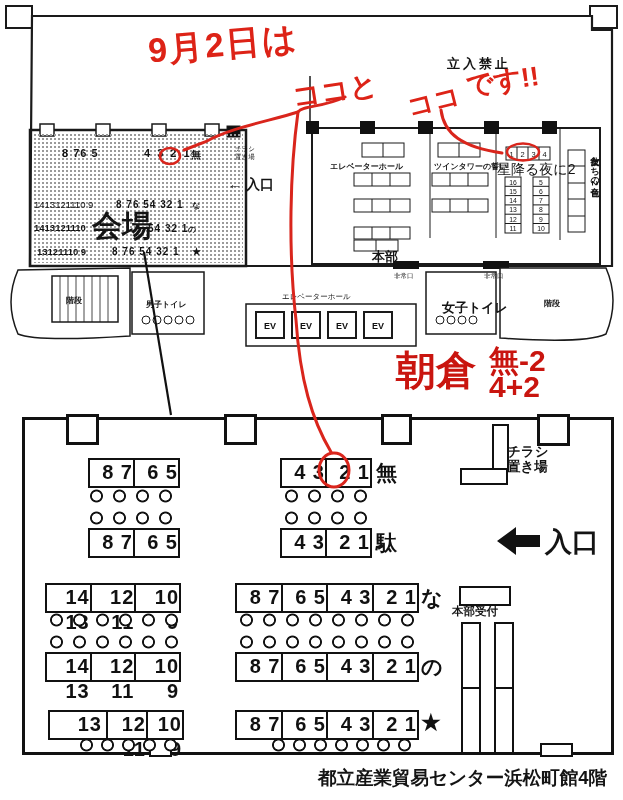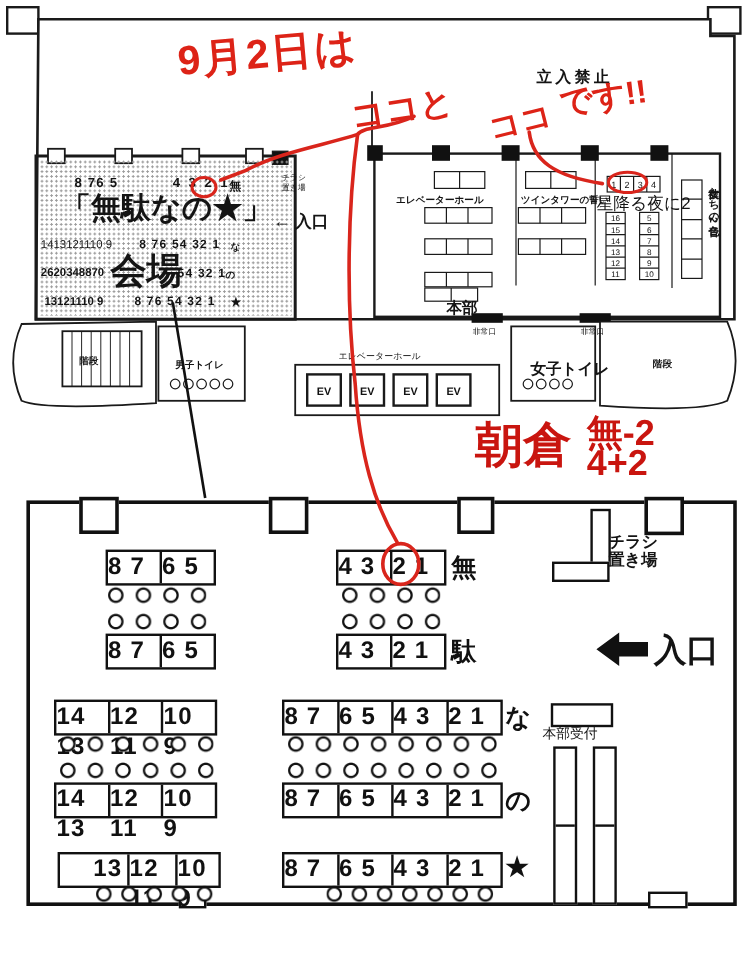--- a/index.html
+++ b/index.html
@@ -9,21 +9,21 @@
   .hand{position:absolute;white-space:nowrap;color:#dd2317;font-weight:700;}
   .legend{position:absolute;white-space:nowrap;color:#c9150f;font-weight:900;}
   .venue-room{position:absolute;left:33px;top:133px;width:210px;height:130px;
       background-image:radial-gradient(#9a9a9a 0.9px, rgba(0,0,0,0) 1px);
       background-size:4px 4px;z-index:2;}
   
   .bmap{position:absolute;left:22px;top:417px;width:586px;height:332px;border:3px solid #111;z-index:4;background:#fff;}
   .pillar{position:absolute;background:#fff;border:3px solid #111;z-index:6;}
   .ntable{position:absolute;display:flex;background:#fff;border:2.5px solid #111;z-index:6;
           font-weight:bold;font-size:20px;}
-  .ntable .cell{flex:1;text-align:left;line-height:25px;border-left:2.5px solid #111;letter-spacing:1px;}
+  .ntable .cell{flex:1;text-align:right;line-height:25px;border-left:2.5px solid #111;letter-spacing:1px;}
   .ntable .cell:first-child{border-left:none;}
   .chairs{position:absolute;height:14px;z-index:6;
       background-image:radial-gradient(circle 6.5px at 6.5px 7px,#fff 4.2px,#111 4.9px,#111 6px,rgba(0,0,0,0) 6.9px);
       background-size:23px 14px;background-repeat:repeat-x;}
   .tag{position:absolute;font-weight:bold;z-index:6;}
   .smallbox{position:absolute;background:#fff;border:2.5px solid #111;z-index:6;}
   .vtable{position:absolute;background:#fff;border:2.5px solid #111;z-index:6;
       background-image:linear-gradient(#111,#111);background-size:100% 2px;background-position:center 50%;background-repeat:no-repeat;}
   svg text{font-family:"Liberation Sans",sans-serif;}
 </style>
@@ -199,27 +199,26 @@
 
   <div class="lbl" style="left:228px;top:176px;font-size:14px;font-weight:900;z-index:10">
     <span>←</span>
     <span>入口</span>
   </div>
 
   <div class="lbl" style="left:62px;top:147px;font-size:11px;font-weight:700;letter-spacing:1px;z-index:12">8 76 5</div>
   <div class="lbl" style="left:144px;top:147px;font-size:11px;font-weight:700;letter-spacing:2px;z-index:12">4 3 2 1</div>
   <div class="lbl" style="left:191px;top:148px;font-size:10px;font-weight:700;z-index:12">無</div>
 
-  <div class="lbl" style="left:33px;top:157px;width:212px;text-align:center;font-size:25px;font-weight:900;z-index:13">「無駄なの★」</div>
 
   <div class="lbl" style="left:34px;top:199px;font-size:9.5px;font-weight:400;z-index:12">1413121110 9</div>
   <div class="lbl" style="left:116px;top:199px;font-size:10px;font-weight:700;letter-spacing:1px;z-index:12">8 76 54 32 1</div>
   <div class="lbl" style="left:192px;top:200px;font-size:8px;font-weight:700;z-index:12">な</div>
 
-  <div class="lbl" style="left:34px;top:222px;font-size:9.5px;font-weight:700;z-index:11">2620348870</div>
+  <div class="lbl" style="left:34px;top:222px;font-size:9.5px;font-weight:700;z-index:11">1413121110</div>
   <div class="lbl" style="left:148px;top:223px;font-size:10px;font-weight:700;letter-spacing:1px;z-index:12">54 32 1</div>
   <div class="lbl" style="left:188px;top:224px;font-size:8px;font-weight:700;z-index:12">の</div>
 
   <div class="lbl" style="left:92px;top:206px;font-size:30px;font-weight:900;z-index:13">会場</div>
 
   <div class="lbl" style="left:37px;top:246px;font-size:9.5px;font-weight:700;z-index:12">13121110 9</div>
   <div class="lbl" style="left:112px;top:246px;font-size:10px;font-weight:700;letter-spacing:1px;z-index:12">8 76 54 32 1</div>
   <div class="lbl" style="left:192px;top:246px;font-size:10px;font-weight:700;z-index:12">★</div>
 
   <div class="lbl" style="left:330px;top:161px;font-size:8px;font-weight:700;z-index:10">エレベーターホール</div>
@@ -324,26 +323,27 @@
   <div class="chairs" style="left:272px;top:738px;width:139px;background-size:21px 14px"></div>
 
   <div class="smallbox" style="left:492px;top:424px;width:13px;height:44px"></div>
   <div class="smallbox" style="left:460px;top:468px;width:44px;height:13px"></div>
   <div class="lbl" style="left:507px;top:444px;font-size:13.5px;font-weight:700;line-height:15px;z-index:6">
     <div>チラシ</div>
     <div>置き場</div>
   </div>
 
   <div class="smallbox" style="left:459px;top:586px;width:48px;height:16px"></div>
-  <div class="lbl" style="left:452px;top:604px;font-size:11.5px;font-weight:400;z-index:6">本部受付</div>
+  <div class="lbl" style="left:452px;top:604px;font-size:11.5px;font-weight:700;z-index:6">本部受付</div>
   <div class="vtable" style="left:461px;top:622px;width:16px;height:128px"></div>
   <div class="vtable" style="left:494px;top:622px;width:16px;height:128px"></div>
 
   <div class="lbl" style="left:545px;top:524px;font-size:27px;font-weight:900;z-index:6">入口</div>
 
+  <div class="lbl" style="left:318px;top:765px;font-size:18.5px;font-weight:700;z-index:6">都立産業貿易センター浜松町館4階</div>
 
   <svg width="623" height="800" style="position:absolute;left:0;top:0;z-index:60;pointer-events:none">
     <g stroke="#d9251c" stroke-width="3" fill="none" stroke-linecap="round">
       <path d="M345,97 C322,108 303,105 298,112 C270,121 232,127 205,142 L184,150"></path>
       <ellipse cx="170" cy="156" rx="10" ry="8" stroke-width="2.5"></ellipse>
       <path d="M298,112 C290,170 288,250 296,320 C300,380 312,420 331,452"></path>
       <ellipse cx="334" cy="470" rx="15" ry="17"></ellipse>
       <path d="M441,110 C444,134 462,147 502,153"></path>
       <ellipse cx="523" cy="152" rx="16" ry="8.5" stroke-width="2.5"></ellipse>
     </g>

